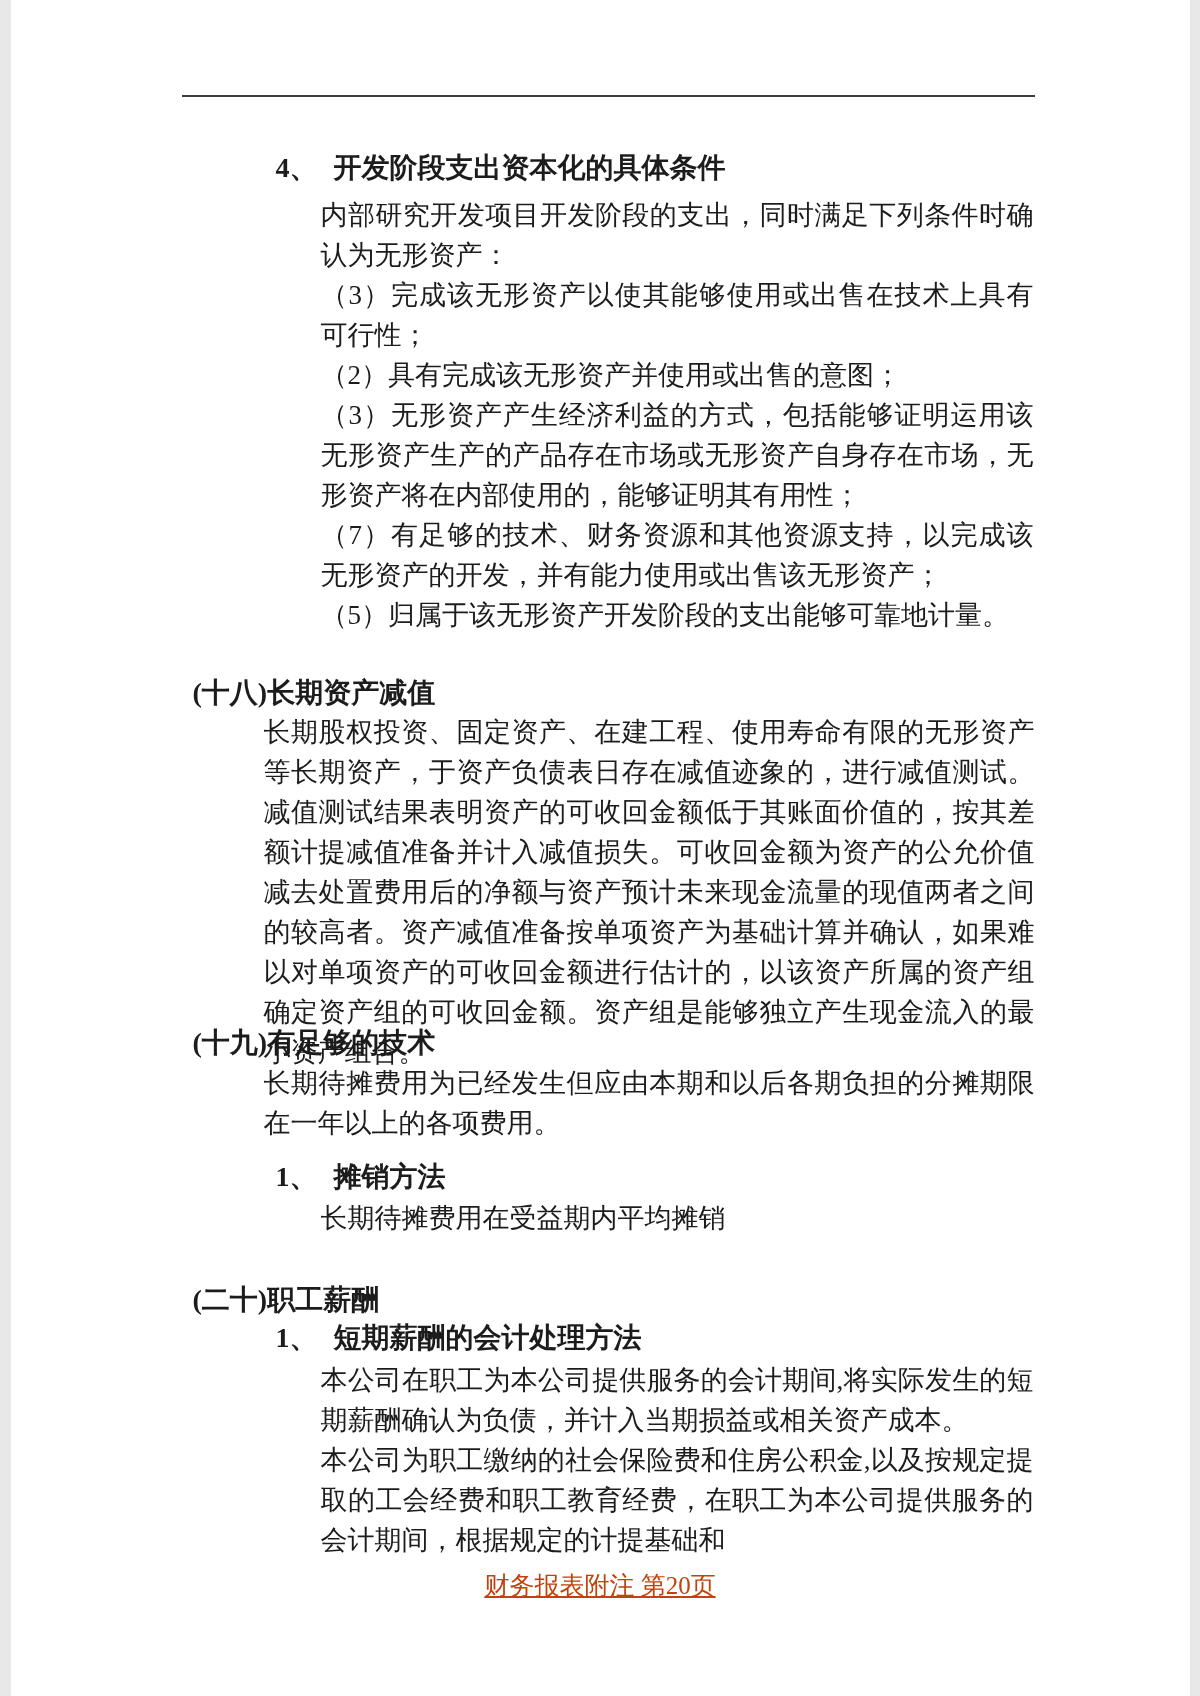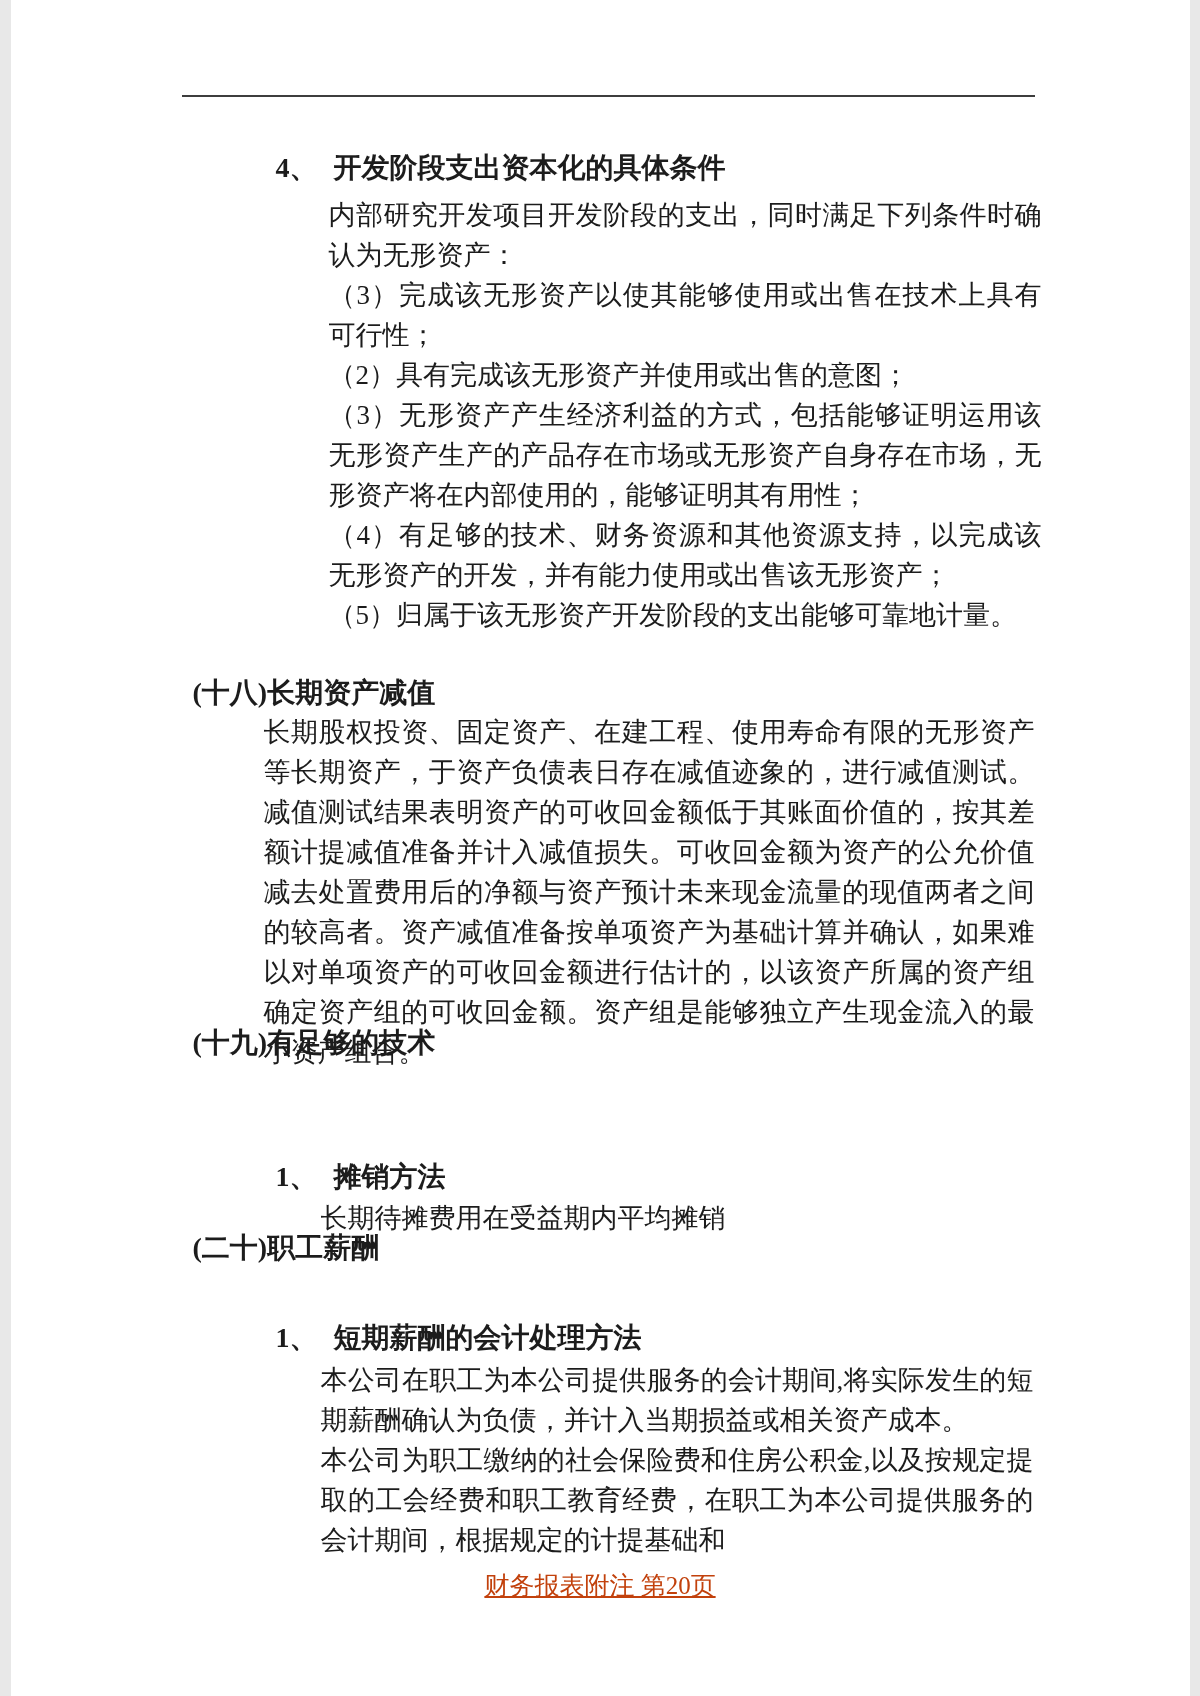--- a/index.html
+++ b/index.html
@@ -74,51 +74,54 @@
 <body>
 
 <div class="page">
 
   <div class="header-rule"></div>
 
   <div class="h-l2" style="top:148px;">
     <span class="num">4、</span><span>开发阶段支出资本化的具体条件</span>
   </div>
 
-  <div class="body-l2" style="top:195px;margin-left:8px;">
+  <div class="body-l2" style="top:195px;">
     <p>内部研究开发项目开发阶段的支出，同时满足下列条件时确认为无形资产：</p>
     <p>（3）完成该无形资产以使其能够使用或出售在技术上具有可行性；</p>
     <p>（2）具有完成该无形资产并使用或出售的意图；</p>
     <p>（3）无形资产产生经济利益的方式，包括能够证明运用该无形资产生产的产品存在市场或无形资产自身存在市场，无形资产将在内部使用的，能够证明其有用性；</p>
-    <p>（4）有足够的技术、财务资源和其他资源支持，以完成该无形资产的开发，并有能力使用或出售该无形资产；</p>
+    <p>（7）有足够的技术、财务资源和其他资源支持，以完成该无形资产的开发，并有能力使用或出售该无形资产；</p>
     <p>（5）归属于该无形资产开发阶段的支出能够可靠地计量。</p>
   </div>
 
   <div class="h-l1" style="top:673px;">
     <span class="num">(十八)</span><span>长期资产减值</span>
   </div>
 
   <div class="body-l1" style="top:712px;">
     <p>长期股权投资、固定资产、在建工程、使用寿命有限的无形资产等长期资产，于资产负债表日存在减值迹象的，进行减值测试。减值测试结果表明资产的可收回金额低于其账面价值的，按其差额计提减值准备并计入减值损失。可收回金额为资产的公允价值减去处置费用后的净额与资产预计未来现金流量的现值两者之间的较高者。资产减值准备按单项资产为基础计算并确认，如果难以对单项资产的可收回金额进行估计的，以该资产所属的资产组确定资产组的可收回金额。资产组是能够独立产生现金流入的最小资产组合。</p>
   </div>
 
   <div class="h-l1" style="top:1023px;">
     <span class="num">(十九)</span><span>有足够的技术</span>
   </div>
 
+  <div class="body-l1" style="top:1063px;">
+    <p>长期待摊费用为已经发生但应由本期和以后各期负担的分摊期限在一年以上的各项费用。</p>
+  </div>
 
   <div class="h-l2" style="top:1157px;">
     <span class="num">1、</span><span>摊销方法</span>
   </div>
 
   <div class="body-l2" style="top:1198px;">
     <p>长期待摊费用在受益期内平均摊销</p>
   </div>
 
-  <div class="h-l1" style="top:1228px;">
+  <div class="h-l1" style="top:1280px;">
     <span class="num">(二十)</span><span>职工薪酬</span>
   </div>
 
   <div class="h-l2" style="top:1318px;">
     <span class="num">1、</span><span>短期薪酬的会计处理方法</span>
   </div>
 
   <div class="body-l2" style="top:1360px;">
     <p>本公司在职工为本公司提供服务的会计期间,将实际发生的短期薪酬确认为负债，并计入当期损益或相关资产成本。</p>
     <p>本公司为职工缴纳的社会保险费和住房公积金,以及按规定提取的工会经费和职工教育经费，在职工为本公司提供服务的会计期间，根据规定的计提基础和</p>

